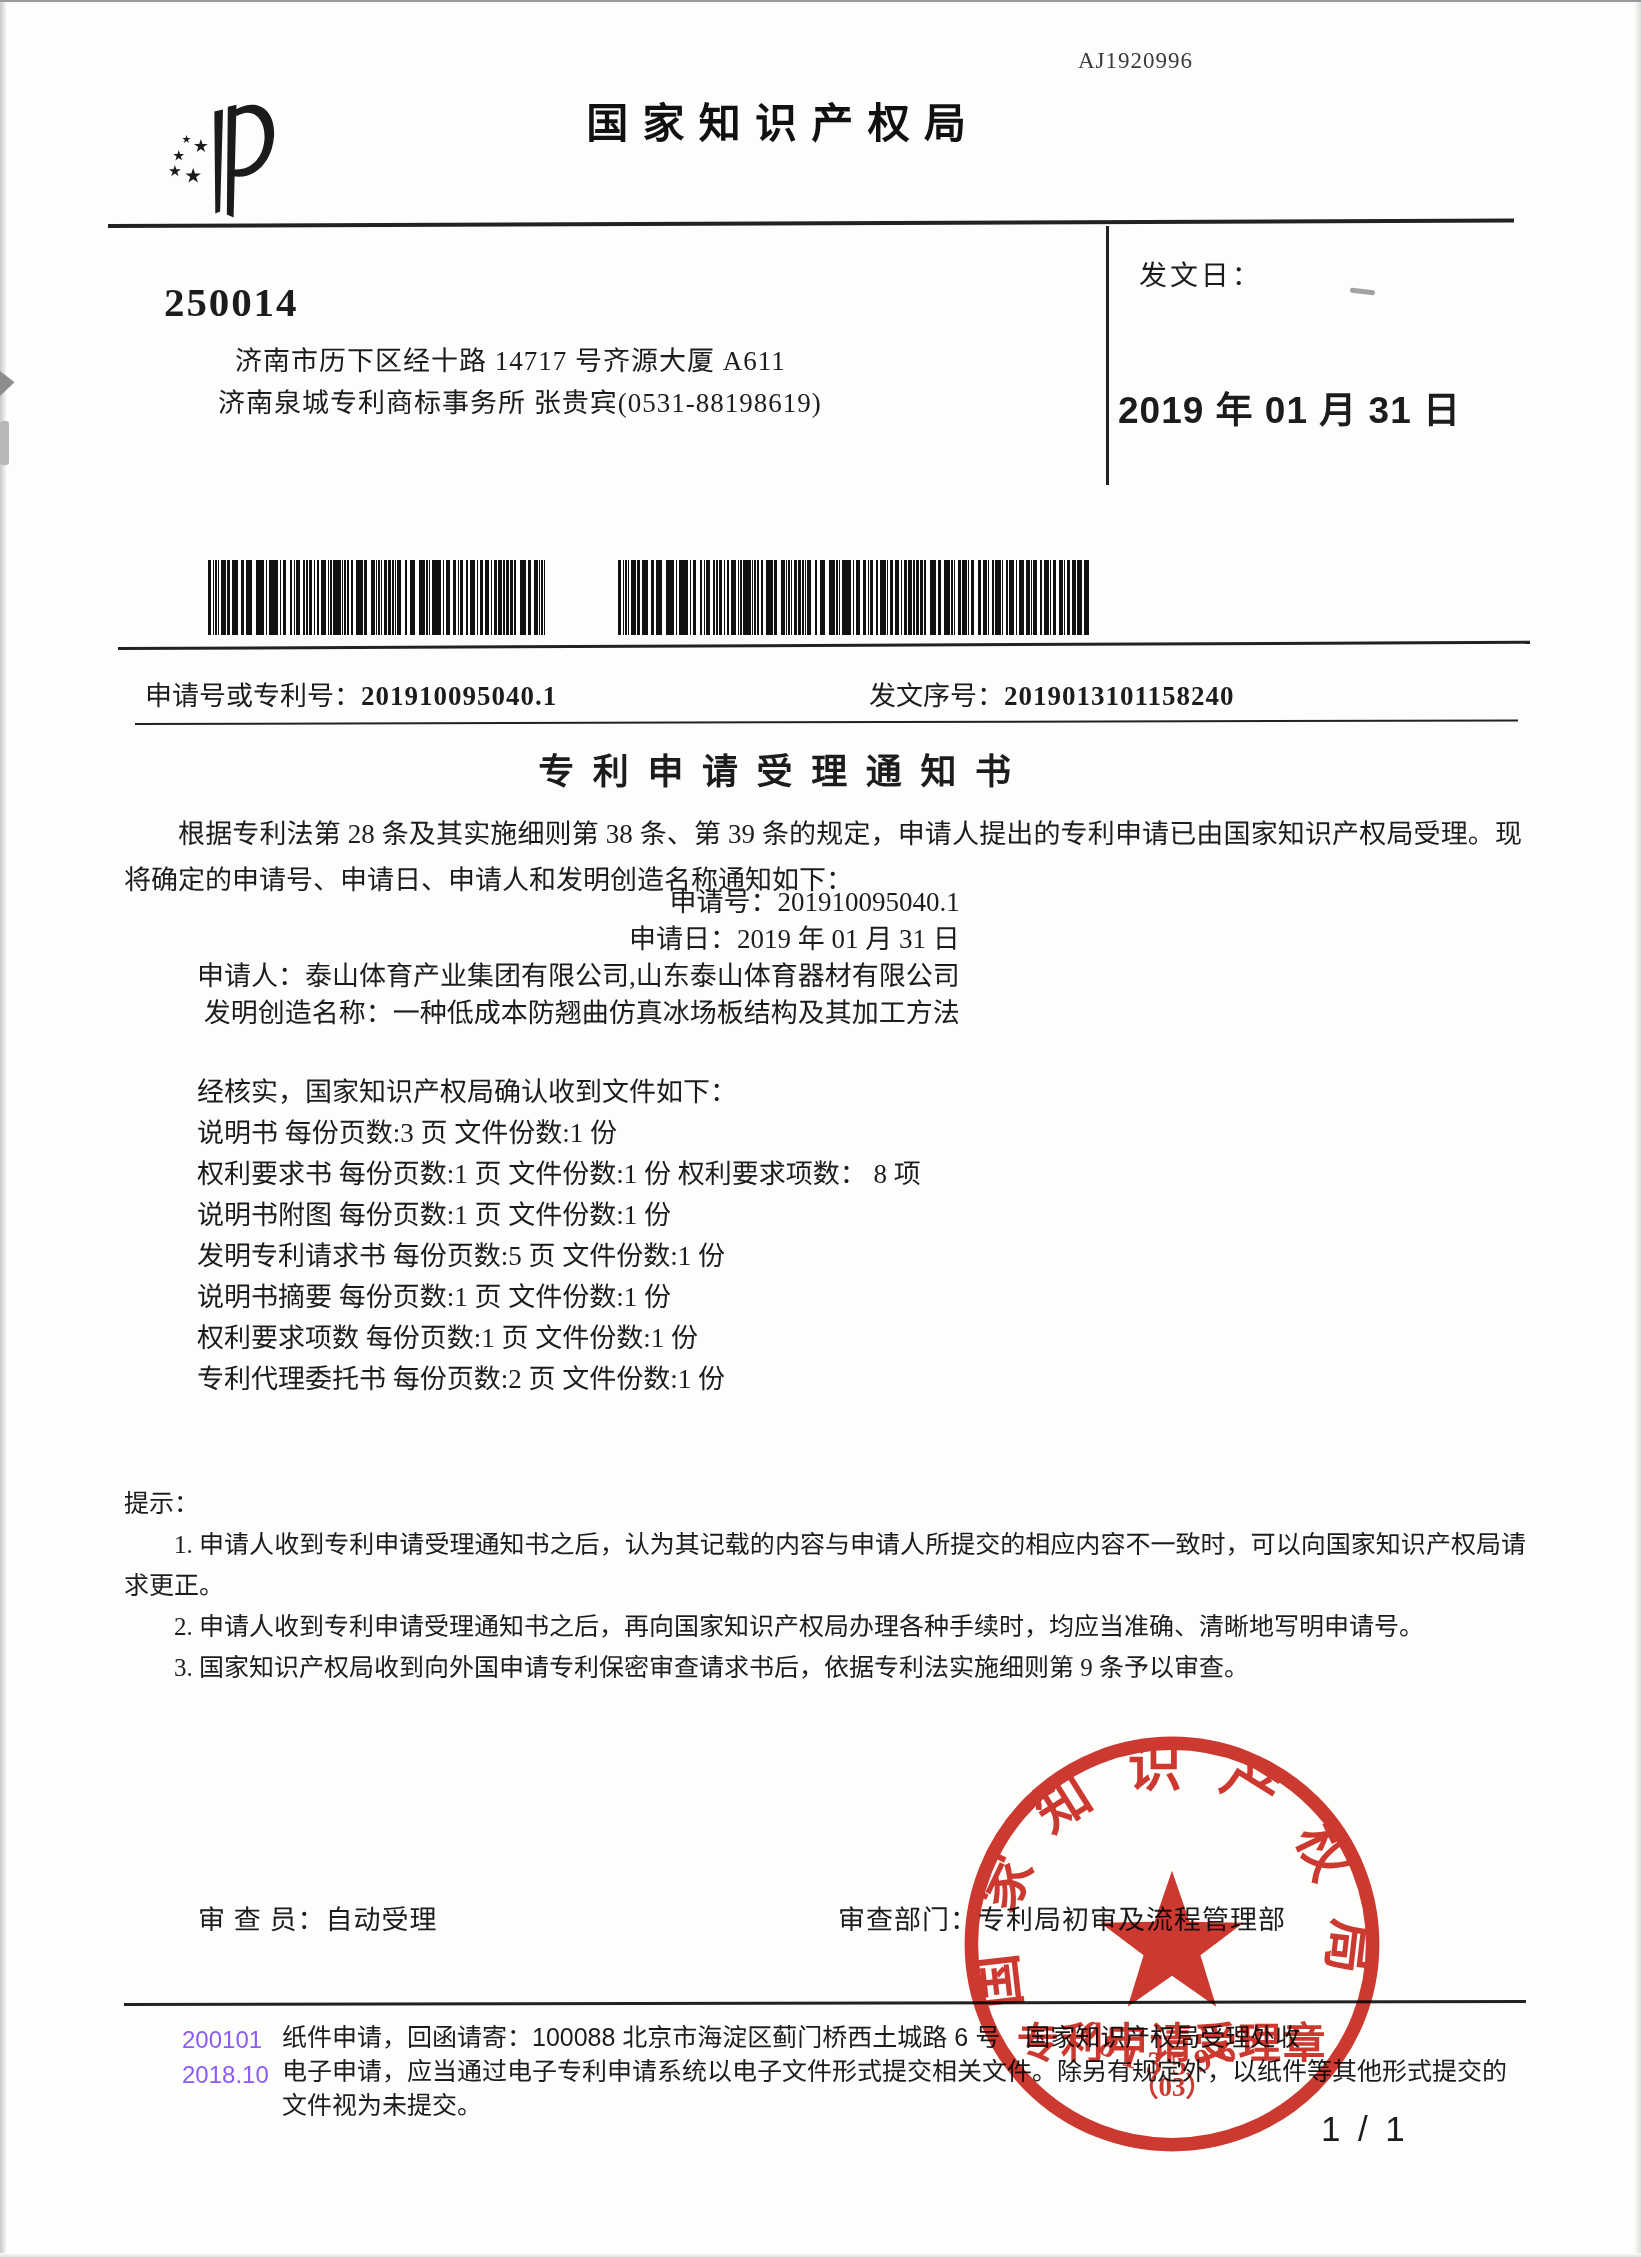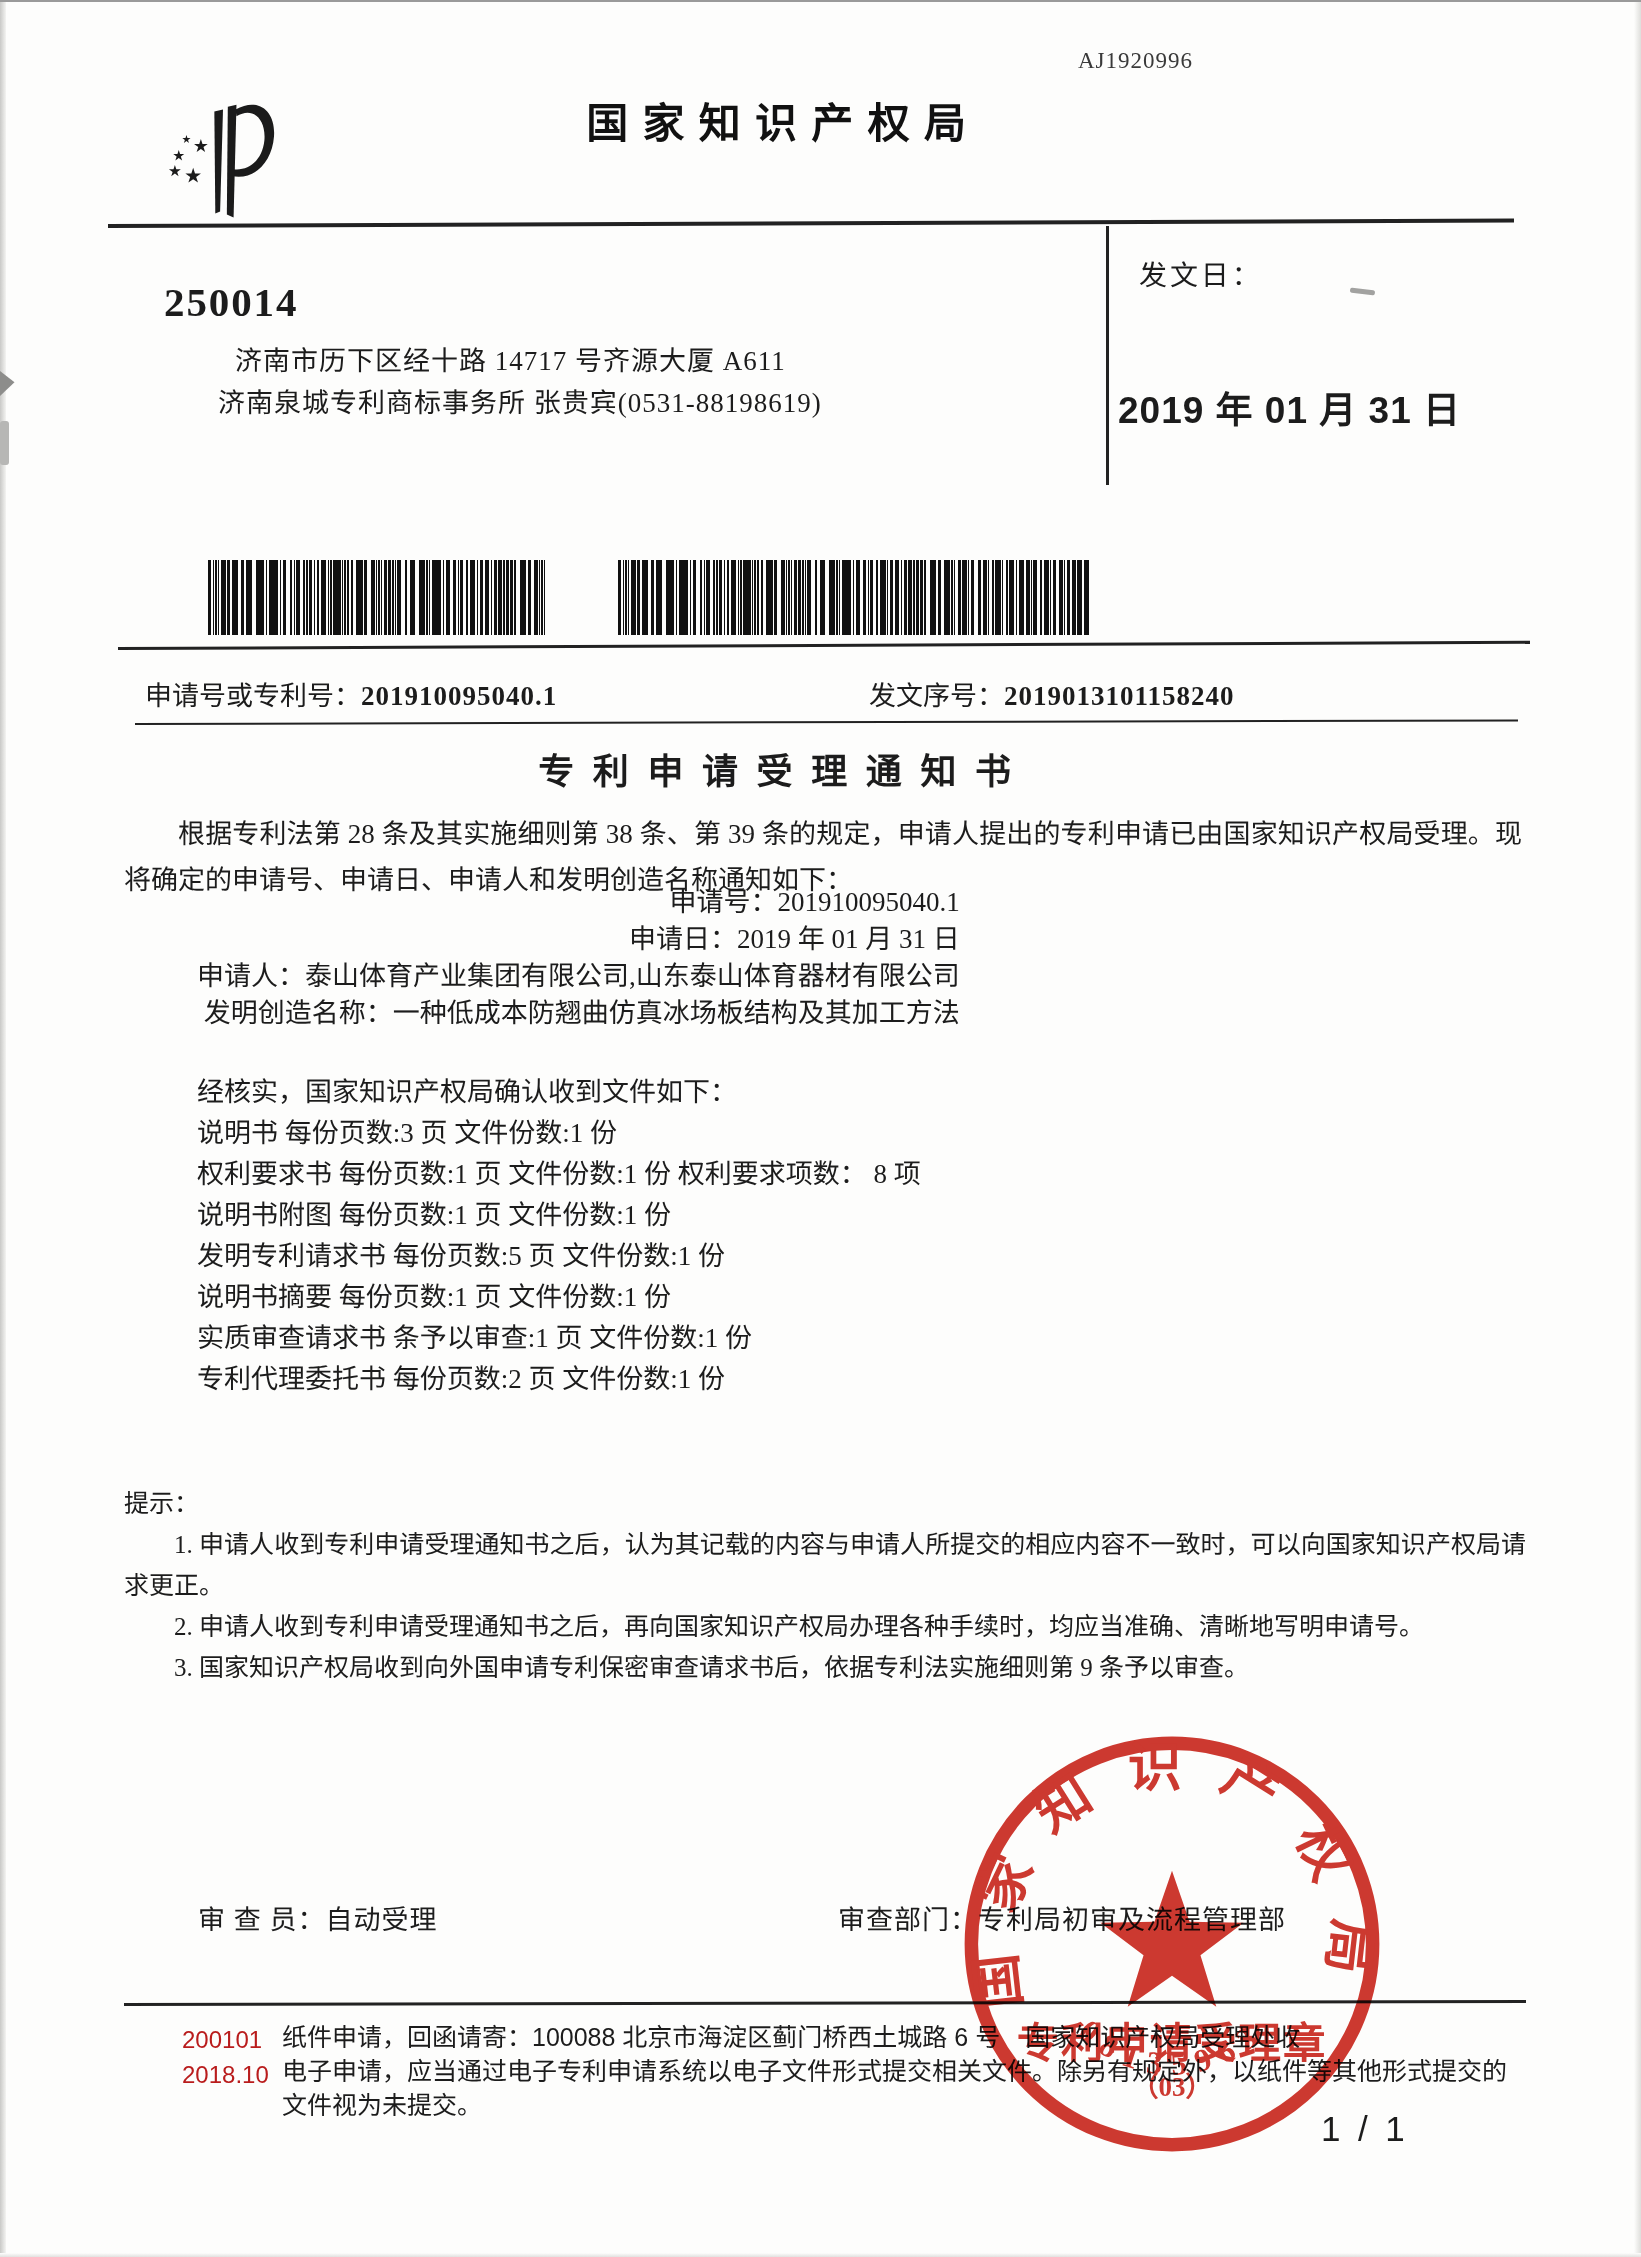--- a/index.html
+++ b/index.html
@@ -32,21 +32,21 @@
   .notice-title{left:0;right:87px;top:740px;text-align:center;font-size:36px;font-weight:bold;letter-spacing:4.8px;}
   .intro{left:124px;top:809px;width:1398px;font-size:27px;line-height:46px;text-indent:54px;text-align:justify;}
   .fields{left:197px;top:882px;font-size:27px;}
   .fields>div{height:37px;line-height:37px;text-align:right;}
   .received{left:197px;top:1070px;font-size:27px;}
   .received>div{height:41px;line-height:41px;}
   .tips{left:124px;top:1481px;width:1402px;font-size:25px;line-height:41px;}
   .tips p{margin:0;text-indent:50px;text-align:justify;}
   .tips .tips-label{text-indent:0;}
   .signoff{top:1896px;font-size:27px;letter-spacing:1px;}
-  .footer-codes{left:182px;top:2020px;font-size:24px;line-height:35px;color:#b91c1c;}
+  .footer-codes{left:182px;top:2020px;font-size:24px;line-height:35px;color:#8b5cf6;}
   .footer-text{left:282px;top:2018px;width:1255px;font-size:25px;line-height:34px;}
   .page-num{left:1321px;top:2107px;font-size:35px;letter-spacing:3.9px;}
   .stamp{left:954px;top:1724px;width:436px;height:436px;mix-blend-mode:multiply;opacity:.93;}
   
   .edge-left{left:0;top:0;width:5.8px;height:2257px;background:linear-gradient(90deg,#c9c9c7,#f4f4f2);}
   .edge-right{right:0;top:0;width:6.8px;height:2257px;background:linear-gradient(270deg,#dededb,#fdfdfc);}
   .edge-bottom{left:0;bottom:0;width:1641px;height:5.8px;background:linear-gradient(0deg,#d4d4d2,#fdfdfc);}
   .mark1{left:0;top:369px;width:14.5px;height:25px;background:#8d8d8b;clip-path:polygon(0 0,100% 45%,0 100%);}
   .mark2{left:0;top:419px;width:8.7px;height:44px;background:#b7b7b5;border-radius:2.9px;}
   .mark3{left:1350px;top:287px;width:25px;height:4.8px;background:#a2a2a0;border-radius:1.9px;transform:rotate(7deg);}
@@ -114,21 +114,21 @@
     <div><span>发明创造名称：</span><span>一种低成本防翘曲仿真冰场板结构及其加工方法</span></div>
   </div>
 
   <div class="abs received serif">
     <div>经核实，国家知识产权局确认收到文件如下：</div>
     <div>说明书 每份页数:3 页 文件份数:1 份</div>
     <div>权利要求书 每份页数:1 页 文件份数:1 份 权利要求项数： 8 项</div>
     <div>说明书附图 每份页数:1 页 文件份数:1 份</div>
     <div>发明专利请求书 每份页数:5 页 文件份数:1 份</div>
     <div>说明书摘要 每份页数:1 页 文件份数:1 份</div>
-    <div>实质审查请求书 条予以审查:1 页 文件份数:1 份</div>
+    <div>权利要求项数 每份页数:1 页 文件份数:1 份</div>
     <div>专利代理委托书 每份页数:2 页 文件份数:1 份</div>
   </div>
 
   <div class="abs tips serif">
     <p class="tips-label">提示：</p>
     <p>1. 申请人收到专利申请受理通知书之后，认为其记载的内容与申请人所提交的相应内容不一致时，可以向国家知识产权局请求更正。</p>
     <p>2. 申请人收到专利申请受理通知书之后，再向国家知识产权局办理各种手续时，均应当准确、清晰地写明申请号。</p>
     <p>3. 国家知识产权局收到向外国申请专利保密审查请求书后，依据专利法实施细则第 9 条予以审查。</p>
   </div>
 

